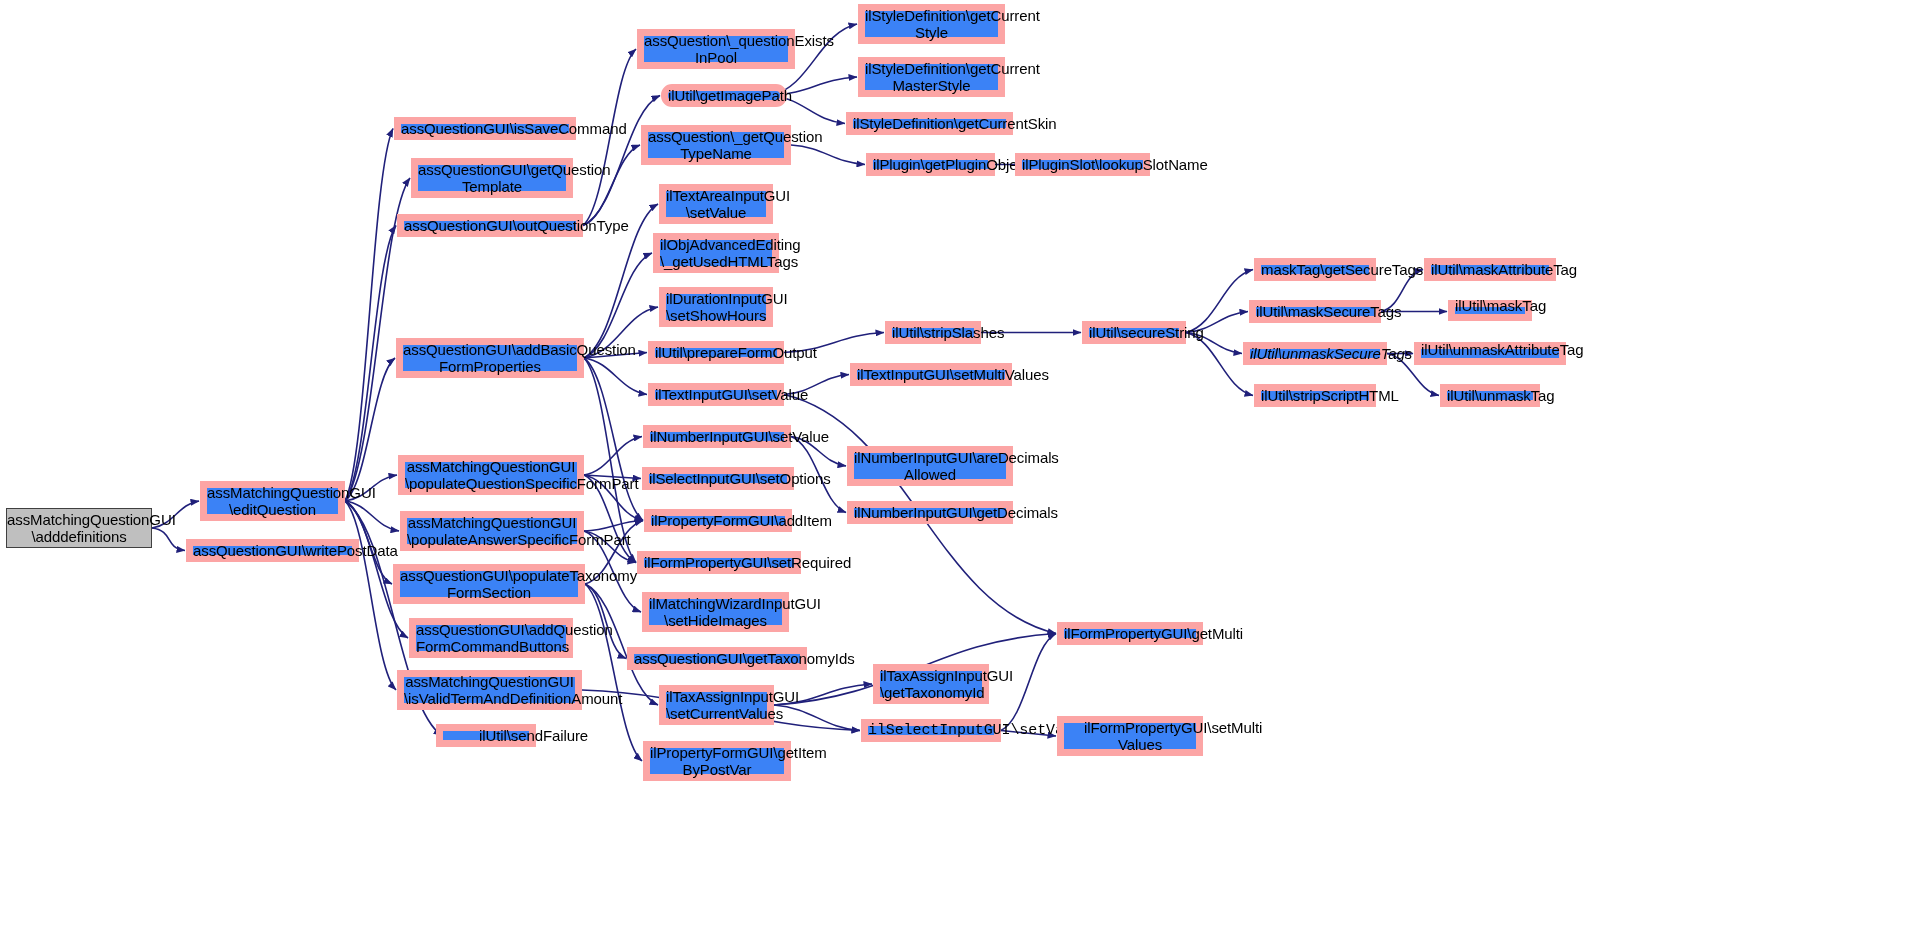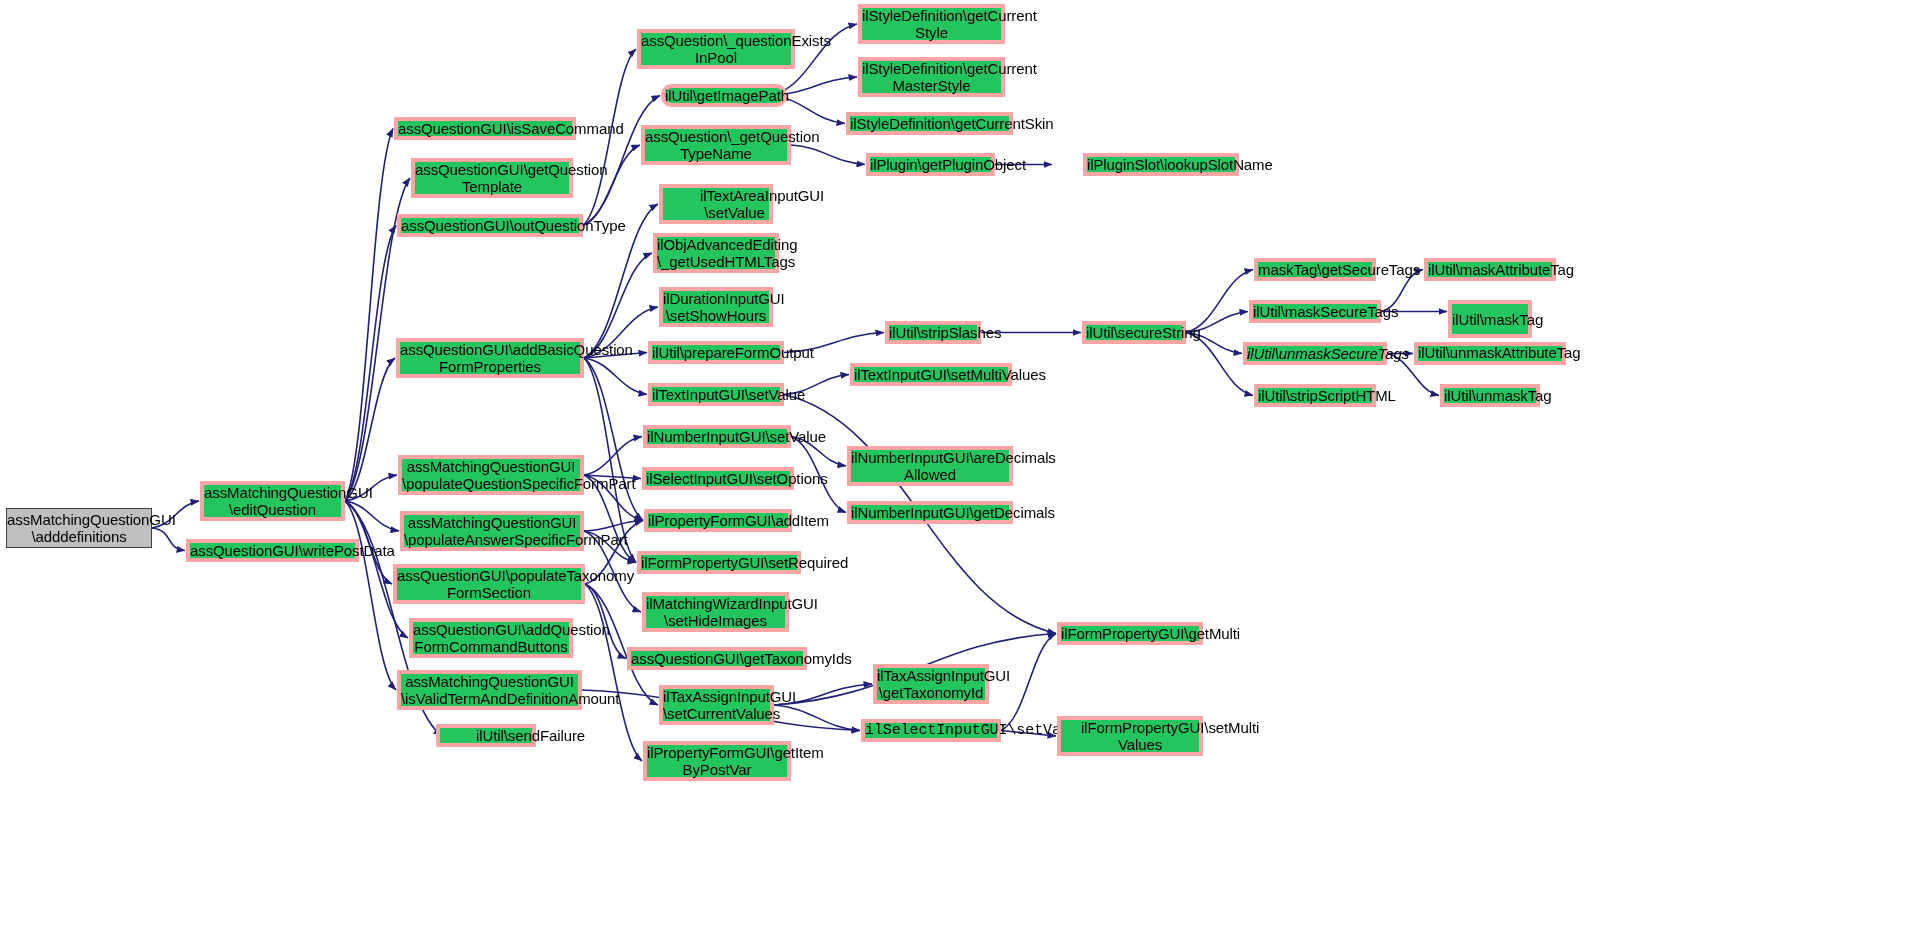--- a/index.html
+++ b/index.html
@@ -19,22 +19,22 @@
     position: absolute;
     left: 0;
     top: 0;
     width: 1907px;
     height: 951px;
     pointer-events: none;
   }
   .node {
     position: absolute;
     box-sizing: border-box;
-    border: 4px solid #fca5a5;
-    background: #22c55e;
+    border: 7px solid #fca5a5;
+    background: #3b82f6;
     color: #000000;
     font-size: 15px;
     line-height: 17px;
     text-align: center;
     display: flex;
     align-items: center;
     justify-content: center;
     white-space: pre-line;
     letter-spacing: -0.1px;
     z-index: 2;
@@ -142,21 +142,21 @@
       <div class="node" style="left: 409px; top: 618px; width: 164px; height: 40px;"><span class="node-label">assQuestionGUI\addQuestion
 FormCommandButtons</span></div>
       <div class="node" style="left: 397px; top: 670px; width: 185px; height: 40px;"><span class="node-label">assMatchingQuestionGUI
 \isValidTermAndDefinitionAmount</span></div>
       <div class="node" style="left: 436px; top: 724px; width: 100px; height: 23px; padding-left: 36px;"><span class="node-label">ilUtil\sendFailure</span></div>
       <div class="node" style="left: 637px; top: 29px; width: 158px; height: 40px;"><span class="node-label">assQuestion\_questionExists
 InPool</span></div>
       <div class="node" style="left: 661px; top: 84px; width: 126px; height: 23px; border-radius: 11px;"><span class="node-label">ilUtil\getImagePath</span></div>
       <div class="node" style="left: 641px; top: 125px; width: 150px; height: 40px;"><span class="node-label">assQuestion\_getQuestion
 TypeName</span></div>
-      <div class="node" style="left: 659px; top: 184px; width: 114px; height: 40px; padding-left: 37px;"><span class="node-label">ilTextAreaInputGUI
+      <div class="node" style="left: 659px; top: 184px; width: 114px; height: 40px;"><span class="node-label">ilTextAreaInputGUI
 \setValue</span></div>
       <div class="node" style="left: 653px; top: 233px; width: 126px; height: 40px;"><span class="node-label">ilObjAdvancedEditing
 \_getUsedHTMLTags</span></div>
       <div class="node" style="left: 659px; top: 287px; width: 114px; height: 40px;"><span class="node-label">ilDurationInputGUI
 \setShowHours</span></div>
       <div class="node" style="left: 648px; top: 341px; width: 136px; height: 23px;"><span class="node-label">ilUtil\prepareFormOutput</span></div>
       <div class="node" style="left: 648px; top: 383px; width: 136px; height: 23px;"><span class="node-label">ilTextInputGUI\setValue</span></div>
       <div class="node" style="left: 643px; top: 425px; width: 148px; height: 23px;"><span class="node-label">ilNumberInputGUI\setValue</span></div>
       <div class="node" style="left: 642px; top: 467px; width: 152px; height: 23px;"><span class="node-label">ilSelectInputGUI\setOptions</span></div>
       <div class="node" style="left: 644px; top: 509px; width: 148px; height: 23px;"><span class="node-label">ilPropertyFormGUI\addItem</span></div>
@@ -167,35 +167,35 @@
       <div class="node" style="left: 659px; top: 685px; width: 115px; height: 40px;"><span class="node-label">ilTaxAssignInputGUI
 \setCurrentValues</span></div>
       <div class="node" style="left: 643px; top: 741px; width: 148px; height: 40px;"><span class="node-label">ilPropertyFormGUI\getItem
 ByPostVar</span></div>
       <div class="node" style="left: 858px; top: 4px; width: 147px; height: 40px;"><span class="node-label">ilStyleDefinition\getCurrent
 Style</span></div>
       <div class="node" style="left: 858px; top: 57px; width: 147px; height: 40px;"><span class="node-label">ilStyleDefinition\getCurrent
 MasterStyle</span></div>
       <div class="node" style="left: 846px; top: 112px; width: 167px; height: 23px;"><span class="node-label">ilStyleDefinition\getCurrentSkin</span></div>
       <div class="node" style="left: 866px; top: 153px; width: 129px; height: 23px;"><span class="node-label">ilPlugin\getPluginObject</span></div>
-      <div class="node" style="left: 1083px; top: 153px; width: 156px; height: 23px; align-items: center;"><span class="node-label">ilPluginSlot\lookupSlotName</span></div>
+      <div class="node" style="left: 1015px; top: 153px; width: 135px; height: 23px; align-items: center;"><span class="node-label">ilPluginSlot\lookupSlotName</span></div>
       <div class="node" style="left: 885px; top: 321px; width: 96px; height: 23px;"><span class="node-label">ilUtil\stripSlashes</span></div>
       <div class="node" style="left: 850px; top: 363px; width: 162px; height: 23px;"><span class="node-label">ilTextInputGUI\setMultiValues</span></div>
       <div class="node" style="left: 847px; top: 446px; width: 166px; height: 40px;"><span class="node-label">ilNumberInputGUI\areDecimals
 Allowed</span></div>
       <div class="node" style="left: 847px; top: 501px; width: 166px; height: 23px;"><span class="node-label">ilNumberInputGUI\getDecimals</span></div>
       <div class="node" style="left: 1057px; top: 622px; width: 146px; height: 23px;"><span class="node-label">ilFormPropertyGUI\getMulti</span></div>
       <div class="node" style="left: 873px; top: 664px; width: 116px; height: 40px;"><span class="node-label">ilTaxAssignInputGUI
 \getTaxonomyId</span></div>
       <div class="node" style="left: 861px; top: 719px; width: 140px; height: 23px; font-family: Liberation Mono, monospace;"><span class="node-label">ilSelectInputGUI\setValue</span></div>
       <div class="node" style="left: 1057px; top: 716px; width: 146px; height: 40px; padding-left: 20px;"><span class="node-label">ilFormPropertyGUI\setMulti
 Values</span></div>
       <div class="node" style="left: 1082px; top: 321px; width: 104px; height: 23px;"><span class="node-label">ilUtil\secureString</span></div>
       <div class="node" style="left: 1254px; top: 258px; width: 122px; height: 23px;"><span class="node-label">maskTag\getSecureTags</span></div>
       <div class="node" style="left: 1249px; top: 300px; width: 132px; height: 23px;"><span class="node-label">ilUtil\maskSecureTags</span></div>
       <div class="node" style="left: 1243px; top: 342px; width: 144px; height: 23px; font-style: italic;"><span class="node-label">ilUtil\unmaskSecureTags</span></div>
       <div class="node" style="left: 1254px; top: 384px; width: 122px; height: 23px;"><span class="node-label">ilUtil\stripScriptHTML</span></div>
       <div class="node" style="left: 1424px; top: 258px; width: 132px; height: 23px;"><span class="node-label">ilUtil\maskAttributeTag</span></div>
-      <div class="node" style="left: 1448px; top: 300px; width: 84px; height: 38px;"><span class="node-label">ilUtil\maskTag</span></div>
+      <div class="node" style="left: 1448px; top: 300px; width: 84px; height: 21px; align-items: flex-end;"><span class="node-label">ilUtil\maskTag</span></div>
       <div class="node" style="left: 1414px; top: 342px; width: 152px; height: 23px; align-items: flex-end;"><span class="node-label">ilUtil\unmaskAttributeTag</span></div>
       <div class="node" style="left: 1440px; top: 384px; width: 100px; height: 23px;"><span class="node-label">ilUtil\unmaskTag</span></div>
     </div>
 </div>
 
 </body></html>

